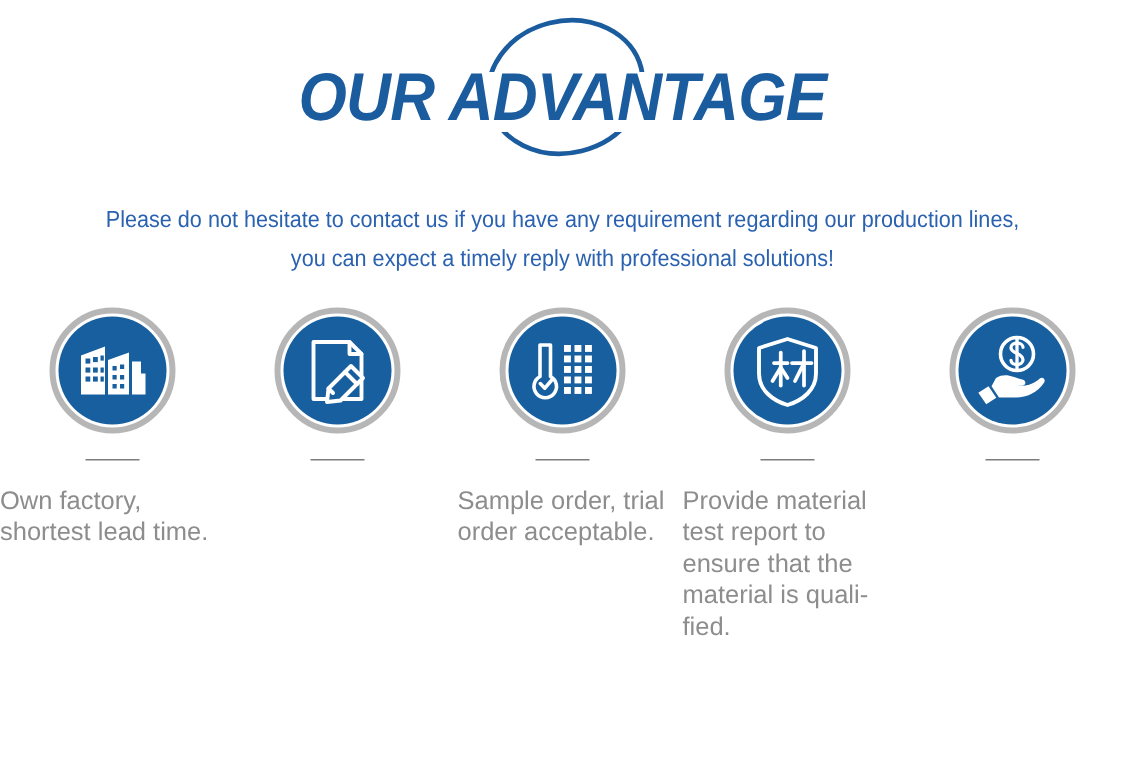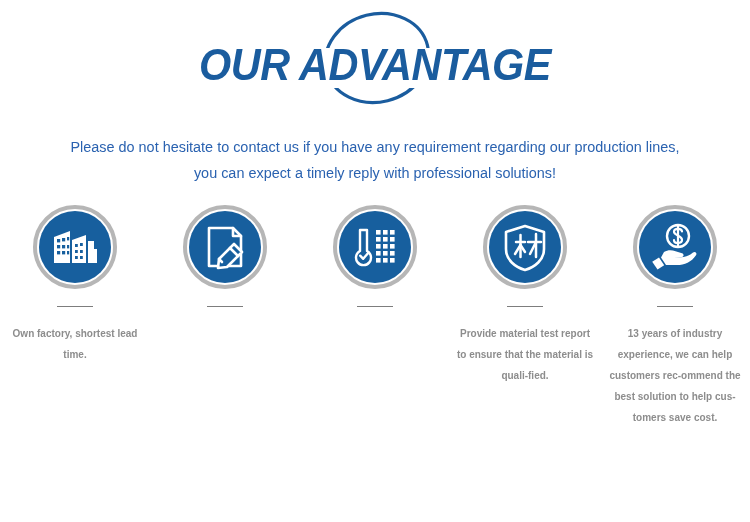--- a/index.html
+++ b/index.html
@@ -119,26 +119,25 @@
   }
   .feature-divider {
     width: 36px;
     height: 0;
     border-top: 1px solid #7d7d7d;
     margin-top: 12px;
   }
   .feature-caption {
     margin-top: 16px;
     width: 145px;
-    text-align: center;
+    text-align: left;
     color: #8d8d8d;
     font-family: "Liberation Sans", sans-serif;
-    font-size: 10px;
+    font-size: 17px;
     line-height: 21px;
-    font-weight: bold;
   }
   
   .feature:nth-child(1) .feature-caption { width: 150px; }
   .feature:nth-child(2) .feature-caption { width: 140px; }
   .feature:nth-child(3) .feature-caption { width: 140px; }
   .feature:nth-child(4) .feature-caption { width: 140px; }
   .feature:nth-child(5) .feature-caption { width: 135px; }
 </style>
 </head>
 <body>
@@ -244,20 +243,21 @@
           <rect x="37" y="40" width="4.6" height="4.6"></rect>
             <rect x="44" y="40" width="4.6" height="4.6"></rect>
             <rect x="51" y="40" width="4.6" height="4.6"></rect>
           <rect x="37" y="47" width="4.6" height="4.6"></rect>
             <rect x="44" y="47" width="4.6" height="4.6"></rect>
             <rect x="51" y="47" width="4.6" height="4.6"></rect>
         </g>
       </svg>
     </div>
     <div class="feature-divider"></div>
+    <div class="feature-caption">Sample order, trial order acceptable.</div>
   </div>
 
   <div class="feature">
     <div class="badge-wrap">
       <div class="badge-ring"></div>
       <div class="badge-disc"></div>
       <svg class="badge-icon" viewBox="0 0 72 72" xmlns="http://www.w3.org/2000/svg">
         <path d="M36 15 L55 21 L55 38 C55 49 46 56 36 59 C26 56 17 49 17 38 L17 21 Z" fill="none" stroke="#ffffff" stroke-width="2.6" stroke-linejoin="round"></path>
 
         <g stroke="#ffffff" stroke-width="2.5" fill="none" stroke-linecap="round" stroke-linejoin="round">
@@ -292,16 +292,15 @@
         <g fill="#ffffff">
           <path d="M25 41 C29 38.5 33 39 36.5 40.2 L43 42.2 C45 42.8 45.2 45.6 43 46 L34.5 46.2
                    L41.5 46.2 C47 46.2 51 44.2 54 41.5 C56 39.8 58.5 42 57 44.2
                    C52.5 51 45.5 54 38 54 L27 54 L22 46.5 Z"></path>
 
           <path d="M20 46.5 L25.2 54.2 L18.5 58.5 L13.2 50.8 Z"></path>
         </g>
       </svg>
     </div>
     <div class="feature-divider"></div>
-    <div class="feature-caption">13 years of industry experience, we can help customers rec-ommend the best solution to help cus-tomers save cost.</div>
   </div>
 
 </div>
 
 </body></html>

